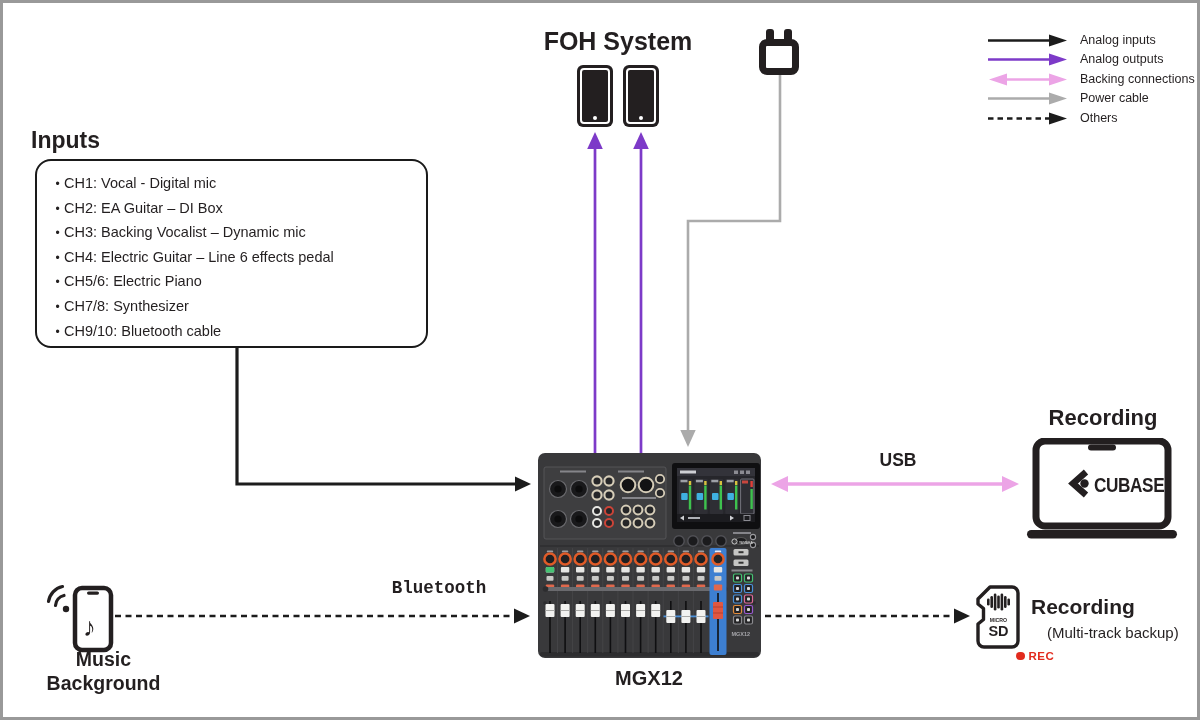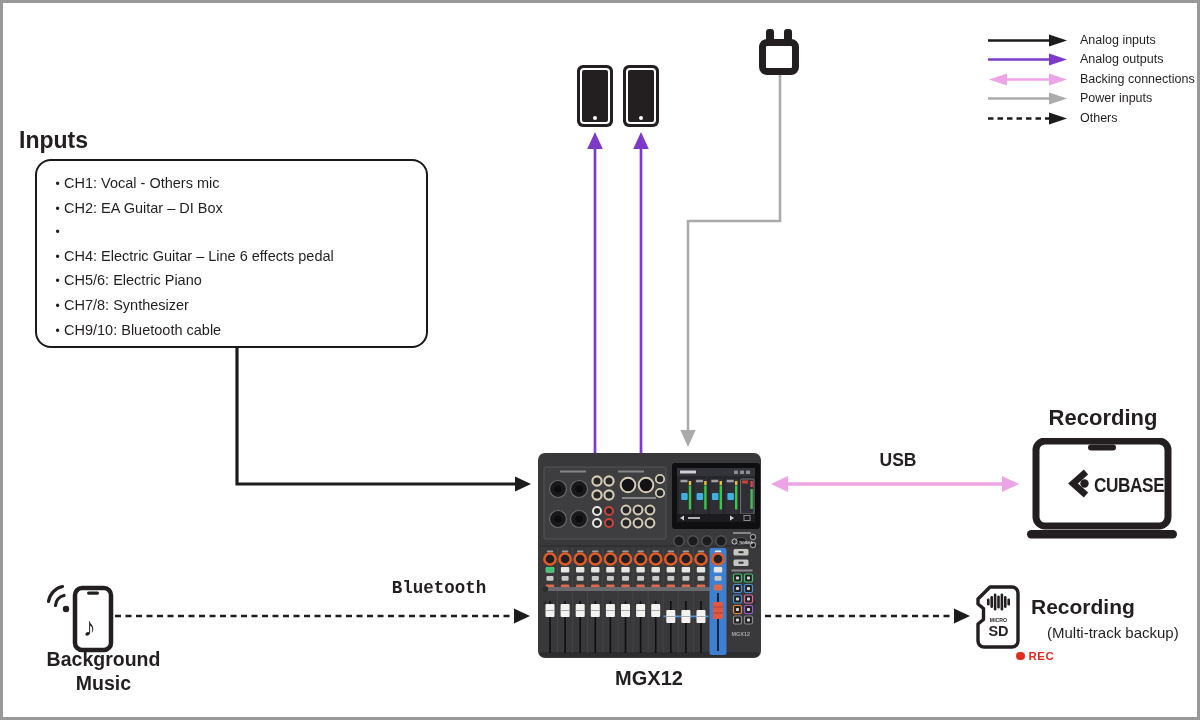--- a/index.html
+++ b/index.html
@@ -85,58 +85,60 @@
         <polygon points="1,6.5 19,0.5 19,12.5" fill="#eca4e6"></polygon>
         <polygon points="79,6.5 61,0.5 61,12.5" fill="#eca4e6"></polygon>
       </svg>
       <span>Backing connections</span>
     </div>
     <div class="legend-row">
       <svg width="80" height="13">
         <line x1="0" y1="6.5" x2="62" y2="6.5" stroke-width="2.6" stroke="#ababab"></line>
         <polygon points="79,6.5 61,0.5 61,12.5" fill="#ababab"></polygon>
       </svg>
-      <span>Power inputs</span>
+      <span>Power cable</span>
     </div>
     <div class="legend-row">
       <svg width="80" height="13">
         <line x1="0" y1="6.5" x2="62" y2="6.5" stroke-width="2.6" stroke-dasharray="5.5 4" stroke="#1c1c1c"></line>
         <polygon points="79,6.5 61,0.5 61,12.5" fill="#1c1c1c"></polygon>
       </svg>
       <span>Others</span>
     </div>
   </div>
 
+  <div class="abs node title cap-center" style="left:515px;top:24px;width:200px;font-size:25px;">FOH System</div>
   <div class="speaker node" style="left:574px;top:62px;">
     <div class="inner"></div>
       <div class="dot"></div>
   </div>
   <div class="speaker node" style="left:620px;top:62px;">
     <div class="inner"></div>
       <div class="dot"></div>
   </div>
 
   <div class="plug node" style="left:755px;top:26px;">
     <div class="prong" style="left:8px;"></div>
     <div class="prong" style="left:26px;"></div>
     <div class="body"></div>
   </div>
 
-  <div class="abs node title" style="left:16px;top:124px;font-size:23px;">Inputs</div>
+  <div class="abs node title" style="left:28px;top:124px;font-size:23px;">Inputs</div>
   <div class="inputs-box">
     <div class="input-row">
         <span class="bullet">•</span>
-        <span>CH1: Vocal - Others mic</span>
+        <span>CH1: Vocal - Digital mic</span>
       </div>
     <div class="input-row">
         <span class="bullet">•</span>
         <span>CH2: EA Guitar – DI Box</span>
       </div>
     <div class="input-row">
         <span class="bullet">•</span>
+        <span>CH3: Backing Vocalist – Dynamic mic</span>
       </div>
     <div class="input-row">
         <span class="bullet">•</span>
         <span>CH4: Electric Guitar – Line 6 effects pedal</span>
       </div>
     <div class="input-row">
         <span class="bullet">•</span>
         <span>CH5/6: Electric Piano</span>
       </div>
     <div class="input-row">
@@ -384,22 +386,22 @@
     <g stroke="#231f20" fill="none" stroke-linecap="round">
       <path d="M12.5 24.5 A11 11 0 0 1 21 14.5" stroke-width="3.2"></path>
       <path d="M5.5 20.5 A18 18 0 0 1 19.5 5.5" stroke-width="3.2"></path>
     </g>
     <circle cx="23" cy="28" r="3.2" fill="#231f20"></circle>
     <rect x="32" y="7" width="36" height="62" rx="7" fill="#fff" stroke="#231f20" stroke-width="4.5"></rect>
     <rect x="44" y="10.5" width="12" height="3.2" rx="1.6" fill="#231f20"></rect>
     <text x="40" y="55" font-size="26" fill="#231f20">♪</text>
   </svg>
   <div class="abs node title cap-center" style="left:28px;top:644px;width:145px;font-size:19.5px;line-height:24px;">
+    <div>Music</div>
     <div>Background</div>
-    <div>Music</div>
   </div>
 
   <svg class="abs node" style="left:971px;top:582px;" width="48" height="64" viewBox="0 0 48 64">
     <path d="M16 2 H38 A6 6 0 0 1 44 8 V56 A6 6 0 0 1 38 62 H10 A6 6 0 0 1 4 56 V39 L9.5 34.5 V23.5 L4 19 V14 Z" fill="#fff" stroke="#231f20" stroke-width="3.4" stroke-linejoin="round"></path>
     <g fill="#231f20">
       <rect x="13" y="13.5" width="2.6" height="7" rx="1.3"></rect>
       <rect x="16.4" y="11" width="2.6" height="12" rx="1.3"></rect>
       <rect x="19.8" y="8.5" width="2.6" height="17" rx="1.3"></rect>
       <rect x="23.2" y="10.5" width="2.6" height="13" rx="1.3"></rect>
       <rect x="26.6" y="8.5" width="2.6" height="17" rx="1.3"></rect>

